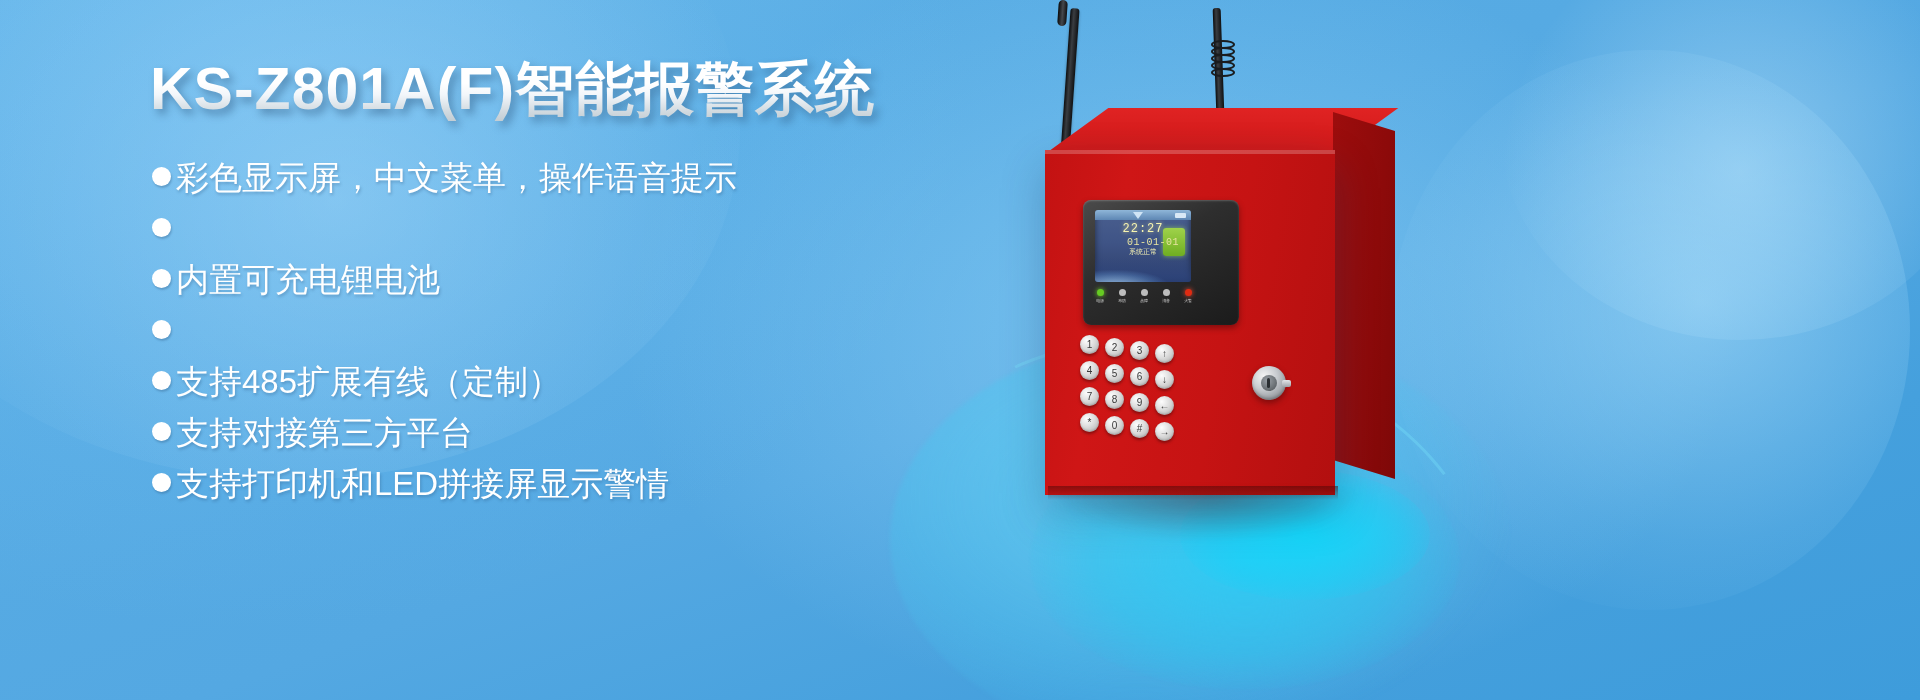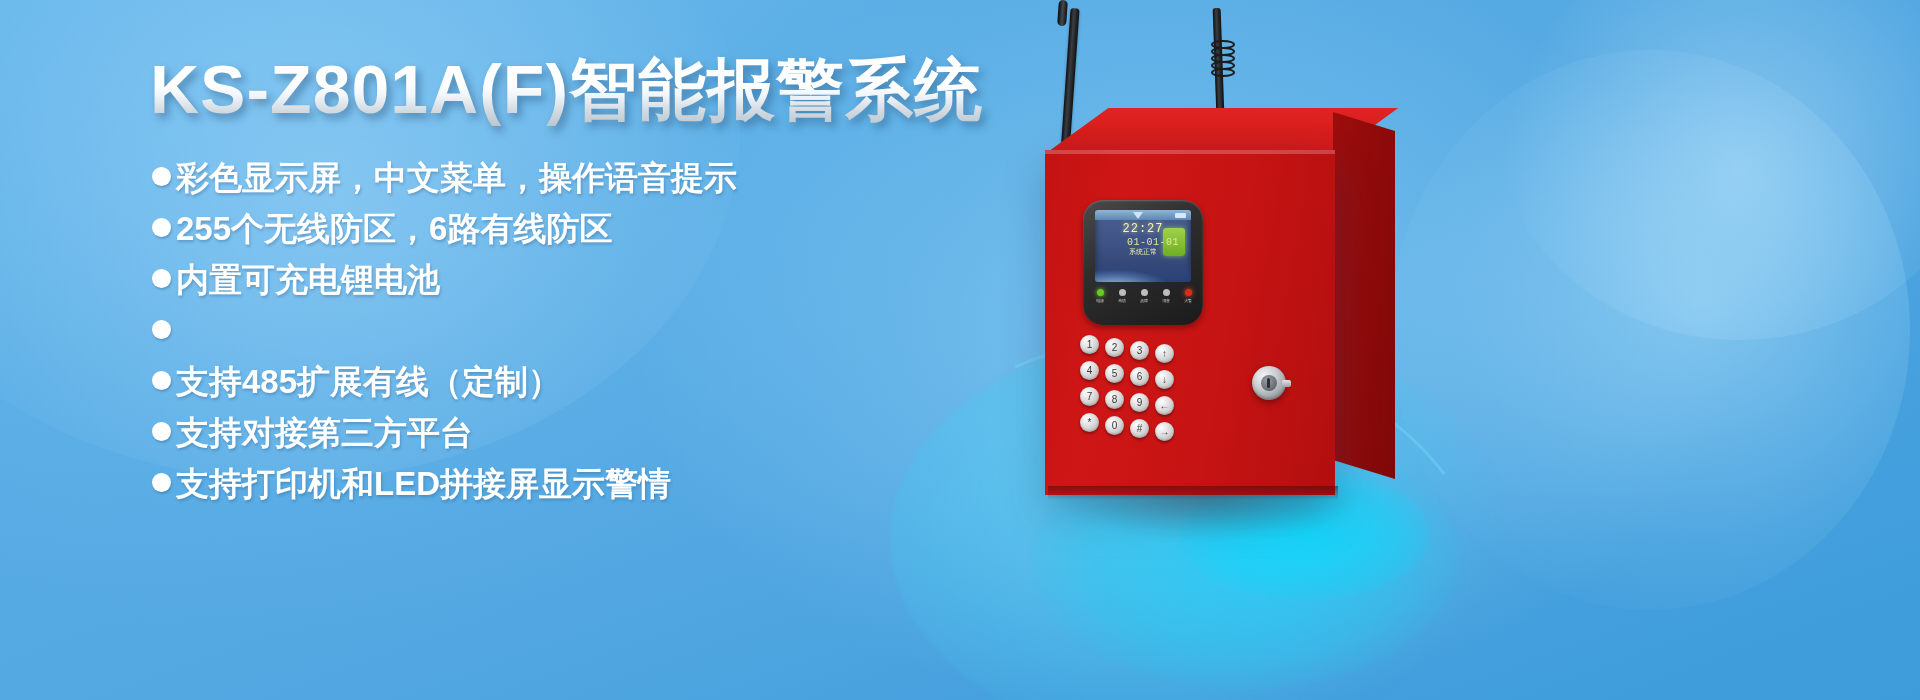--- a/index.html
+++ b/index.html
@@ -49,21 +49,21 @@
     position:absolute;left:905px;top:345px;width:580px;height:400px;
     border-radius:50%;
     border:3px solid rgba(120,225,250,0.35);
     border-color:rgba(120,225,250,0.35) transparent transparent transparent;
     transform:rotate(14deg);
   }
 
   
   .title{
     position:absolute;left:150px;top:52px;
-    font-size:68px;line-height:74px;font-weight:700;letter-spacing:1px;
+    font-size:59px;line-height:74px;font-weight:700;letter-spacing:1px;
     color:#ffffff;
     background:linear-gradient(180deg,#ffffff 0%,#ffffff 42%,#f2f6fa 58%,#cfd8de 82%,#bcc6cd 100%);
     -webkit-background-clip:text;background-clip:text;
     -webkit-text-fill-color:transparent;
     filter:drop-shadow(4px 5px 4px rgba(40,80,120,0.48));
     white-space:nowrap;
   }
 
   
   .features{
@@ -75,21 +75,21 @@
     height:47px;
   }
   .bullet{
     flex:0 0 auto;
     width:19px;height:19px;border-radius:50%;
     background:#ffffff;
     margin-top:10px;margin-right:5px;
     box-shadow:1px 2px 2px rgba(40,80,120,0.30);
   }
   .ftext{
-    font-size:33px;line-height:42px;font-weight:700;color:#ffffff;
+    font-size:33px;line-height:42px;font-weight:400;color:#ffffff;
     white-space:nowrap;
     text-shadow:1px 2px 3px rgba(40,80,120,0.33);
   }
 
   
   .device{position:absolute;left:940px;top:0px;width:980px;height:700px;}
 
   
   .ant{position:absolute;background:#17181a;border-radius:3px;}
   .ant-left{
@@ -142,22 +142,23 @@
   }
   .box-bottom-shadow{
     position:absolute;left:108px;top:486px;width:290px;height:14px;
     background:linear-gradient(180deg,rgba(80,8,8,0.55),rgba(80,8,8,0));
   }
 
   
   .bezel{
     position:absolute;left:143px;top:200px;width:120px;height:125px;
     background:linear-gradient(150deg,#4b4b4b 0%,#2e2e2e 40%,#1b1b1b 100%);
-    border-radius:20px;
+    border-radius:8px;
     box-shadow:inset 0 1px 2px rgba(255,255,255,0.22), 0 3px 6px rgba(0,0,0,0.35);
+    padding-left:36px;
   }
   
   .lcd{
     position:absolute;left:12px;top:10px;width:96px;height:72px;
     border-radius:3px;
     background:linear-gradient(180deg,#4a5f8f 0%,#3f5486 45%,#2e3f6b 100%);
     box-shadow:inset 0 0 6px rgba(0,0,0,0.55);
     overflow:hidden;
   }
   .lcd-top{
@@ -256,21 +257,20 @@
 
   <div class="features">
 
     <div class="feature">
       <span class="bullet"></span>
       <span class="ftext">彩色显示屏，中文菜单，操作语音提示</span>
     </div>
 
     <div class="feature">
       <span class="bullet"></span>
-      <span class="ftext">255个无线防区，6路有线防区</span>
     </div>
 
 
     <div class="feature">
       <span class="bullet"></span>
       <span class="ftext">内置可充电锂电池</span>
     </div>
 
     <div class="feature">
       <span class="bullet"></span>

